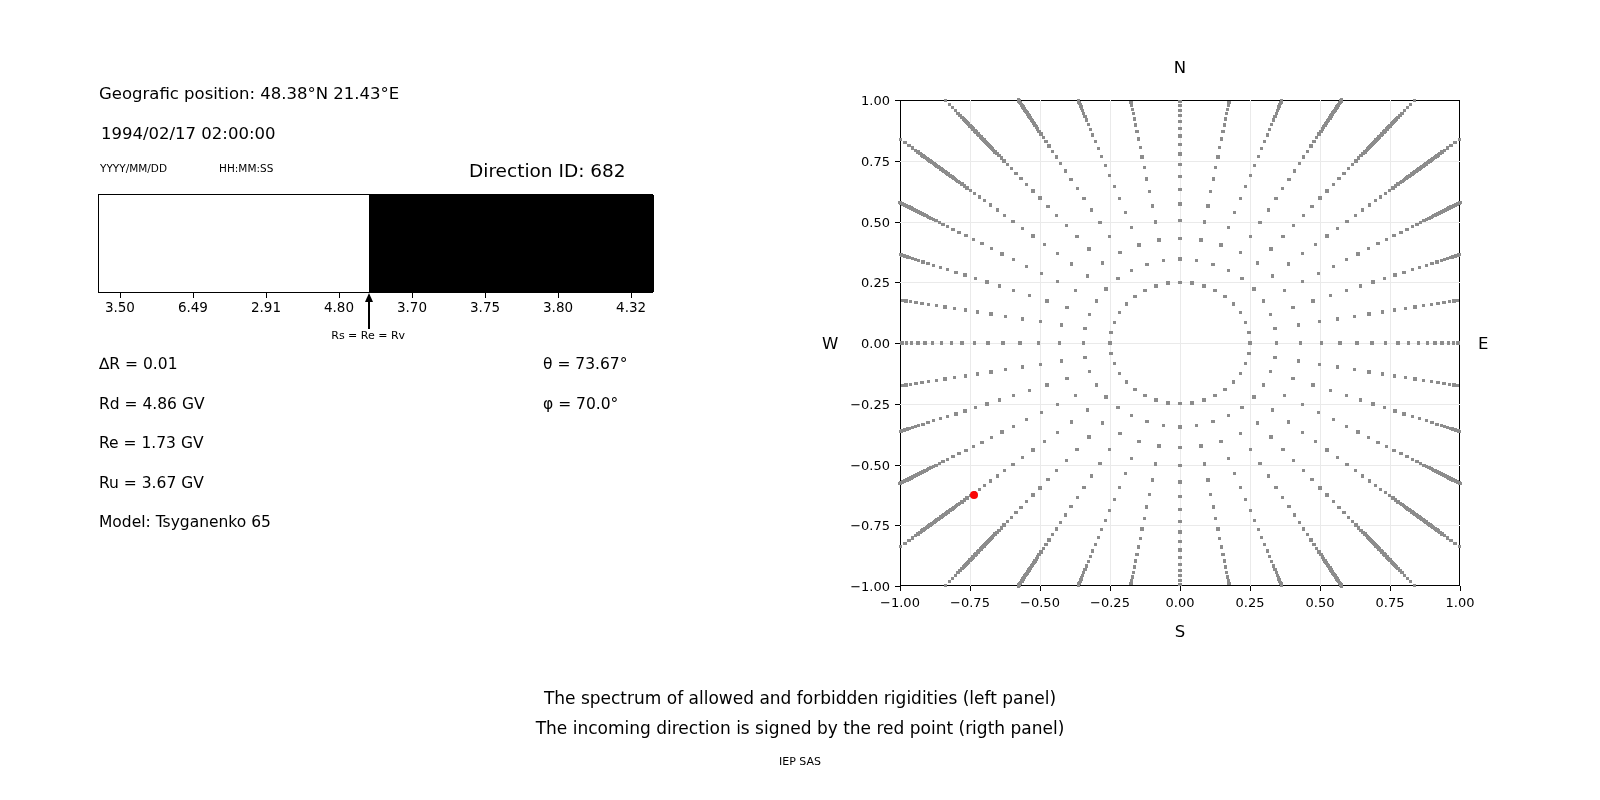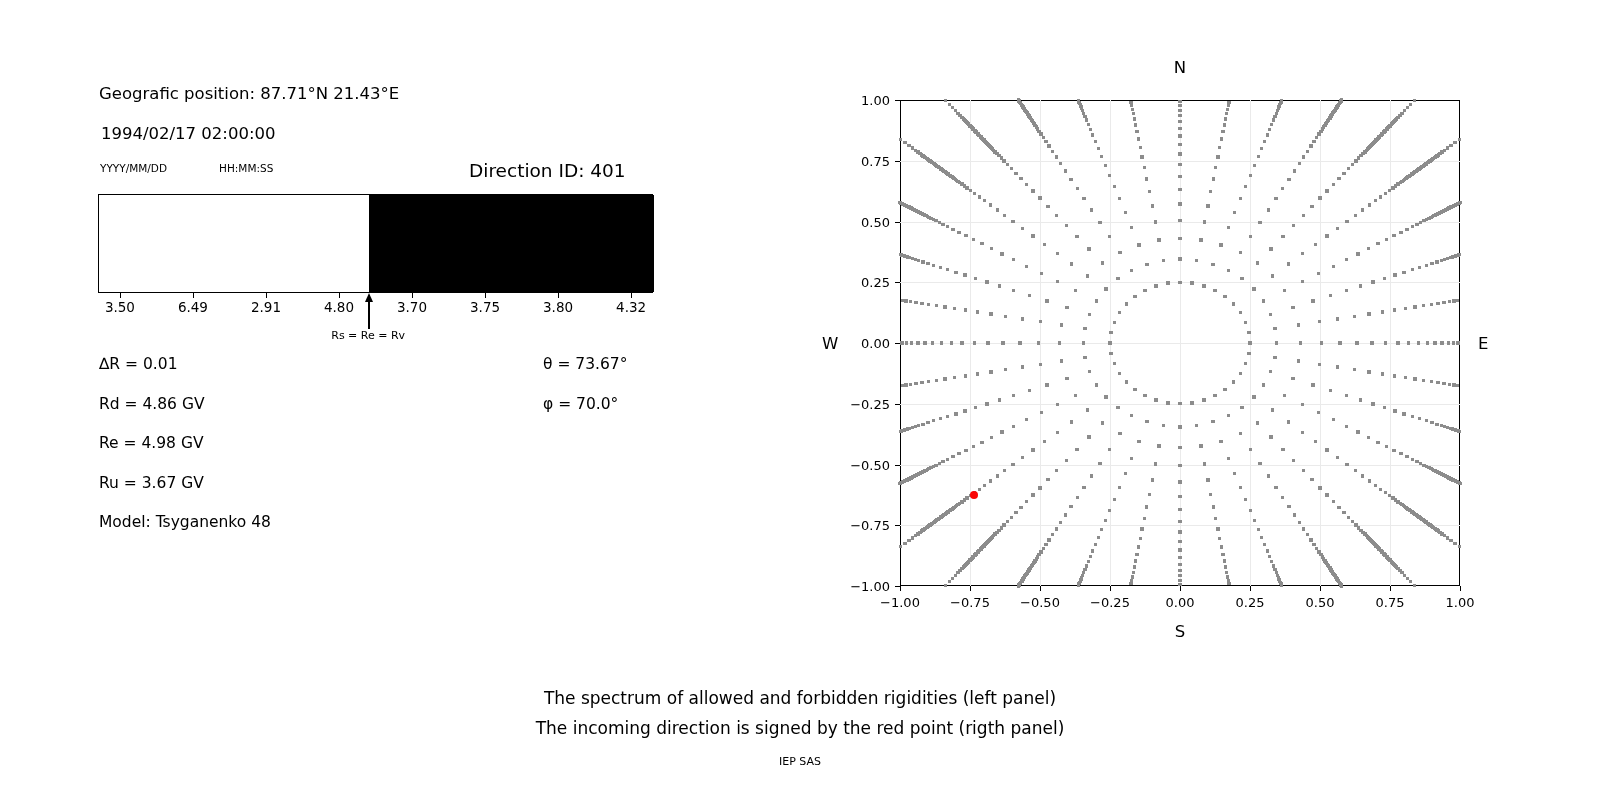--- a/index.html
+++ b/index.html
@@ -71,29 +71,29 @@
        font-size:17px;white-space:nowrap;text-align:center;}
   #caption-line1{top:688px;}
   #caption-line2{top:718px;}
   #footer-credit{top:755px;font-size:11px;}
 </style>
 </head>
 <body>
 
 <div class="abs" id="left-panel">
 
-  <div class="abs hdr-geo">Geografic position: 87.71°N 21.43°E</div>
+  <div class="abs hdr-geo">Geografic position: 48.38°N 21.43°E</div>
 
   <div class="abs hdr-date">1994/02/17 02:00:00</div>
 
   <div class="abs hdr-fmt-date">YYYY/MM/DD</div>
 
   <div class="abs hdr-fmt-time">HH:MM:SS</div>
 
-  <div class="abs hdr-dirid">Direction ID: 401</div>
+  <div class="abs hdr-dirid">Direction ID: 682</div>
 
   <div class="abs" id="spectrum-bar">
     <div id="spectrum-allowed" style="width: 270.197px;"></div>
     <div id="spectrum-forbidden" style="left: 270.197px; width: 284.803px;"></div>
   </div>
 
   <div class="abs" id="spectrum-axis">
     <div id="rs-arrow" class="abs" style="left: 270.197px;">
       <div class="arrow-head"></div>
       <div class="arrow-shaft"></div>
@@ -113,23 +113,23 @@
       <div class="sp-tlabel" style="left: 387.039px;">3.75</div>
       <div class="sp-tick" style="left: 460.066px;"></div>
       <div class="sp-tlabel" style="left: 460.066px;">3.80</div>
       <div class="sp-tick" style="left: 533.092px;"></div>
       <div class="sp-tlabel" style="left: 533.092px;">4.32</div>
     </div>
 
   <div id="param-list-left">
       <div class="par par-l" style="top: 355px;">∆R = 0.01</div>
       <div class="par par-l" style="top: 395px;">Rd = 4.86 GV</div>
-      <div class="par par-l" style="top: 434px;">Re = 4.98 GV</div>
+      <div class="par par-l" style="top: 434px;">Re = 1.73 GV</div>
       <div class="par par-l" style="top: 474px;">Ru = 3.67 GV</div>
-      <div class="par par-l" style="top: 513px;">Model: Tsyganenko 48</div>
+      <div class="par par-l" style="top: 513px;">Model: Tsyganenko 65</div>
     </div>
   <div id="param-list-right">
       <div class="par par-r" style="top: 355px;">θ = 73.67°</div>
       <div class="par par-r" style="top: 395px;">φ = 70.0°</div>
     </div>
 </div>
 
 <div class="abs" id="scatter-panel">
   <div id="scatter-frame"></div>
   <div id="grid-layer">

